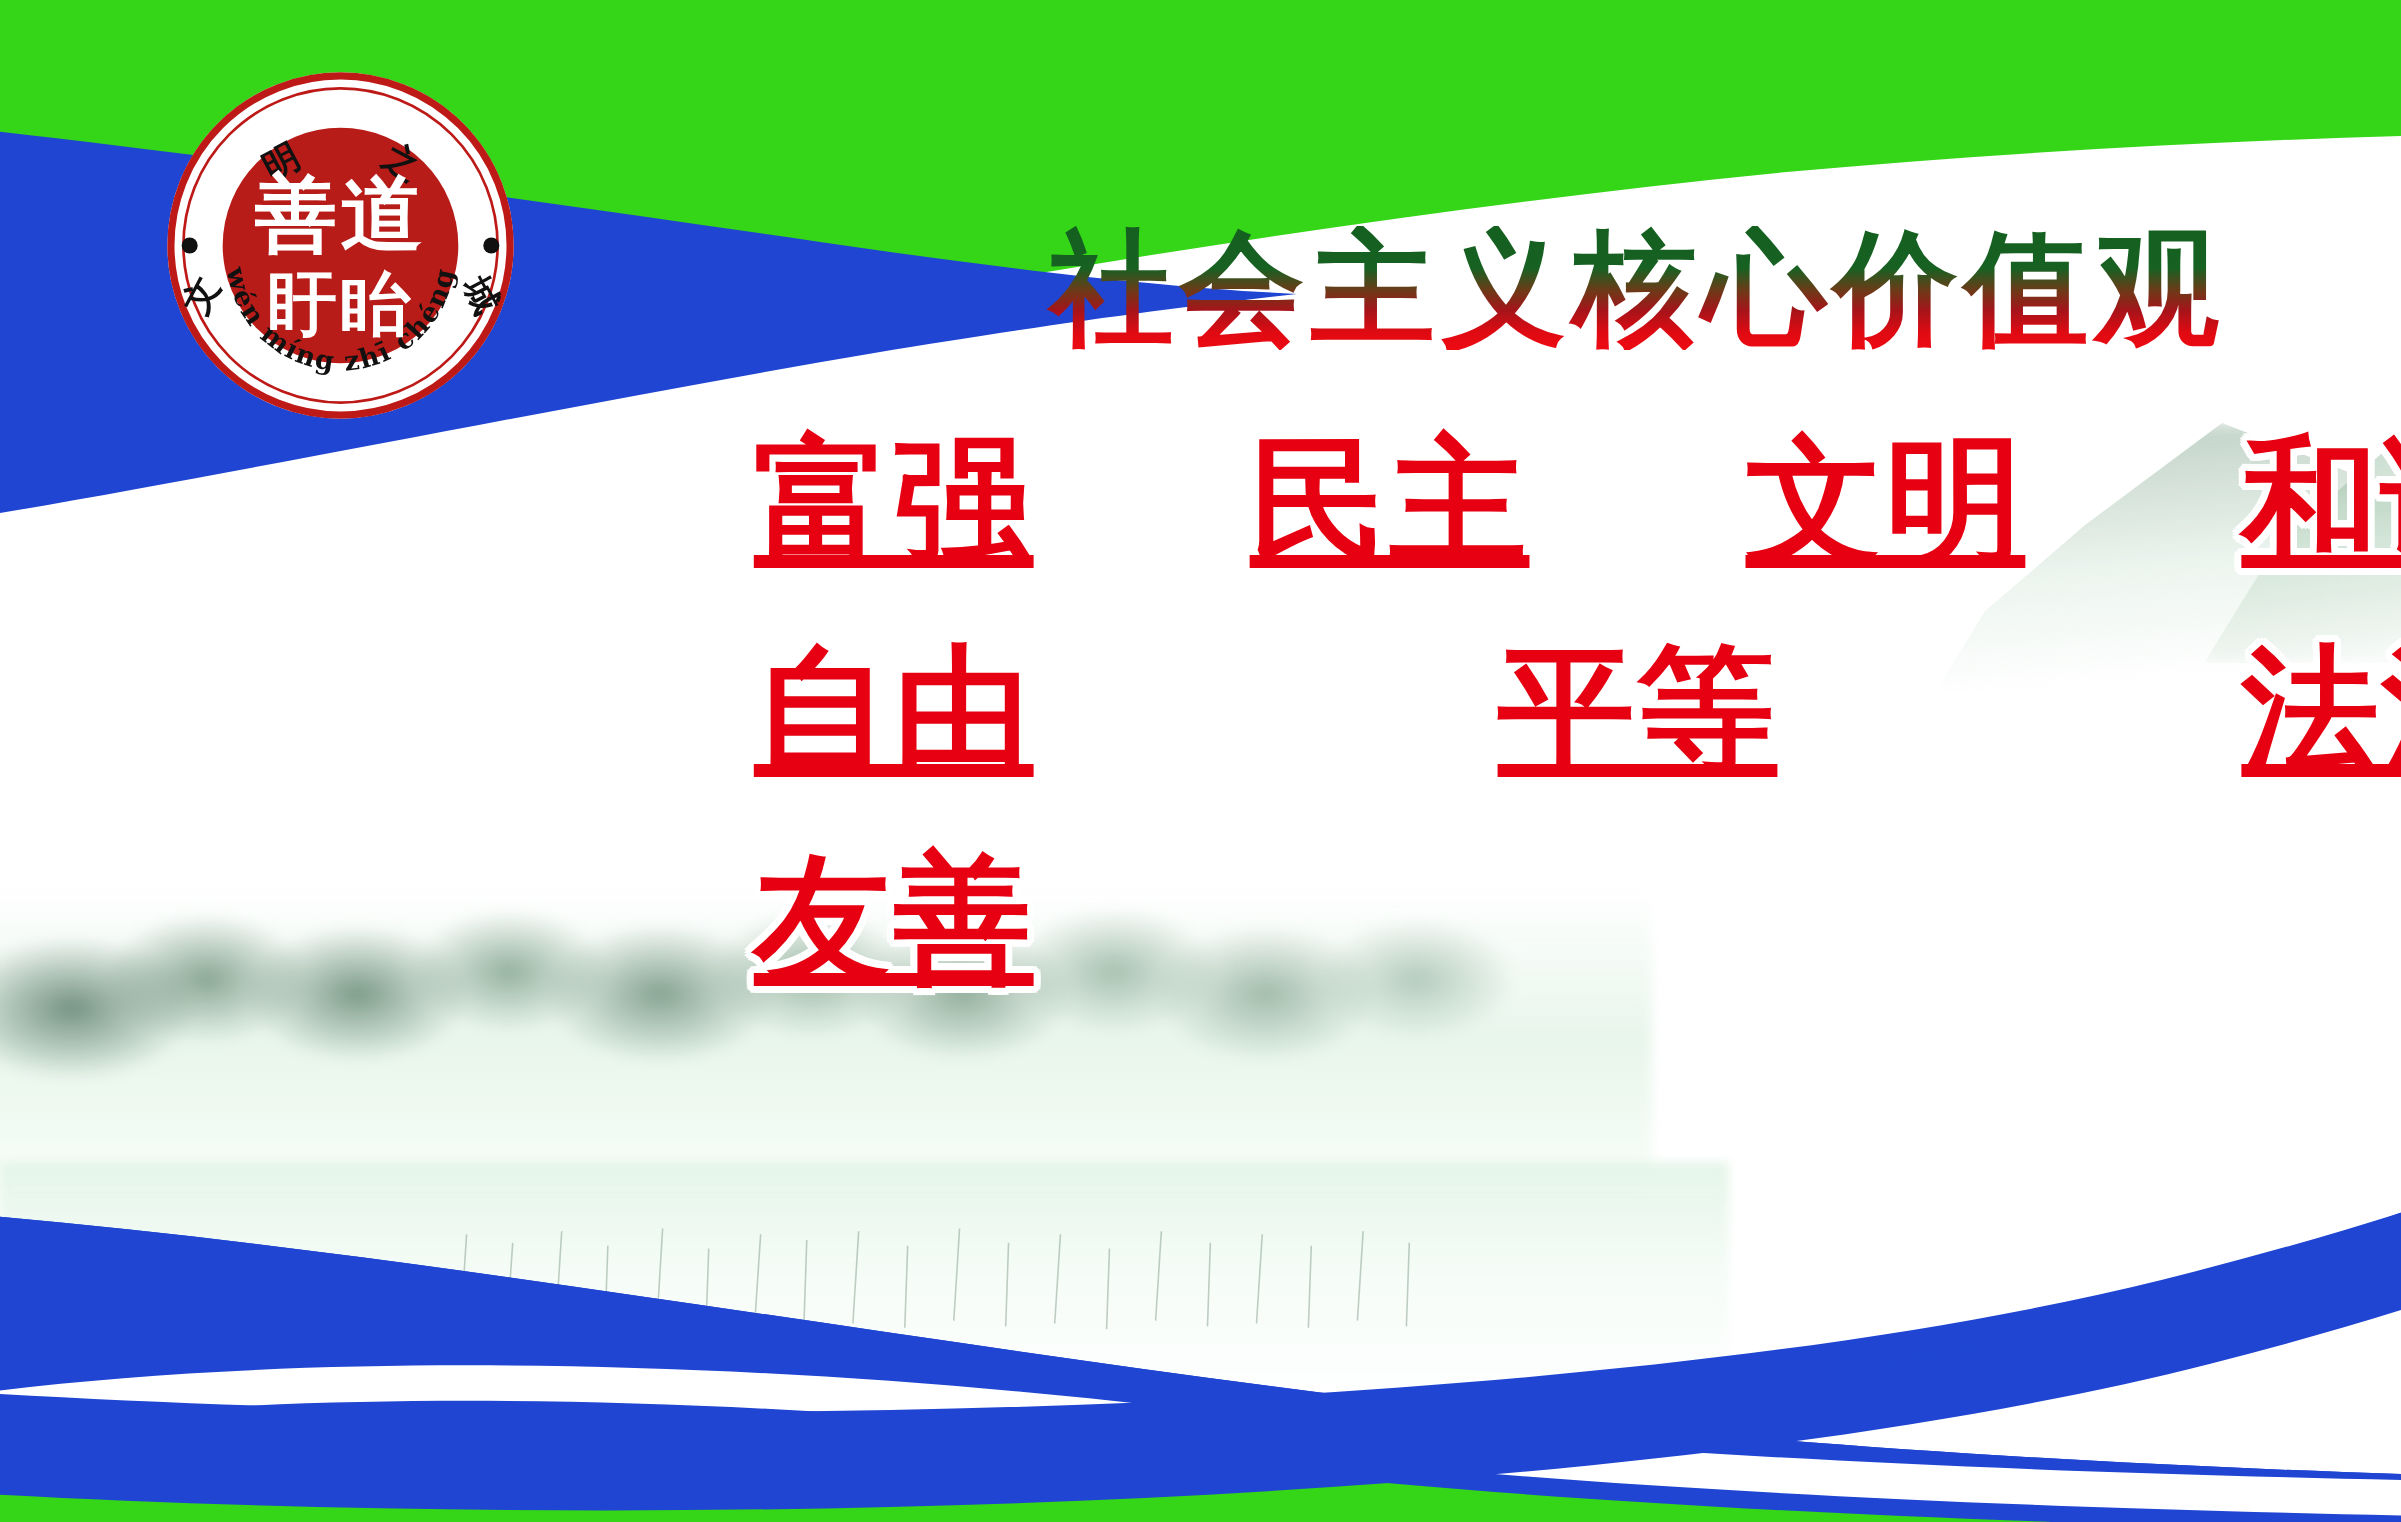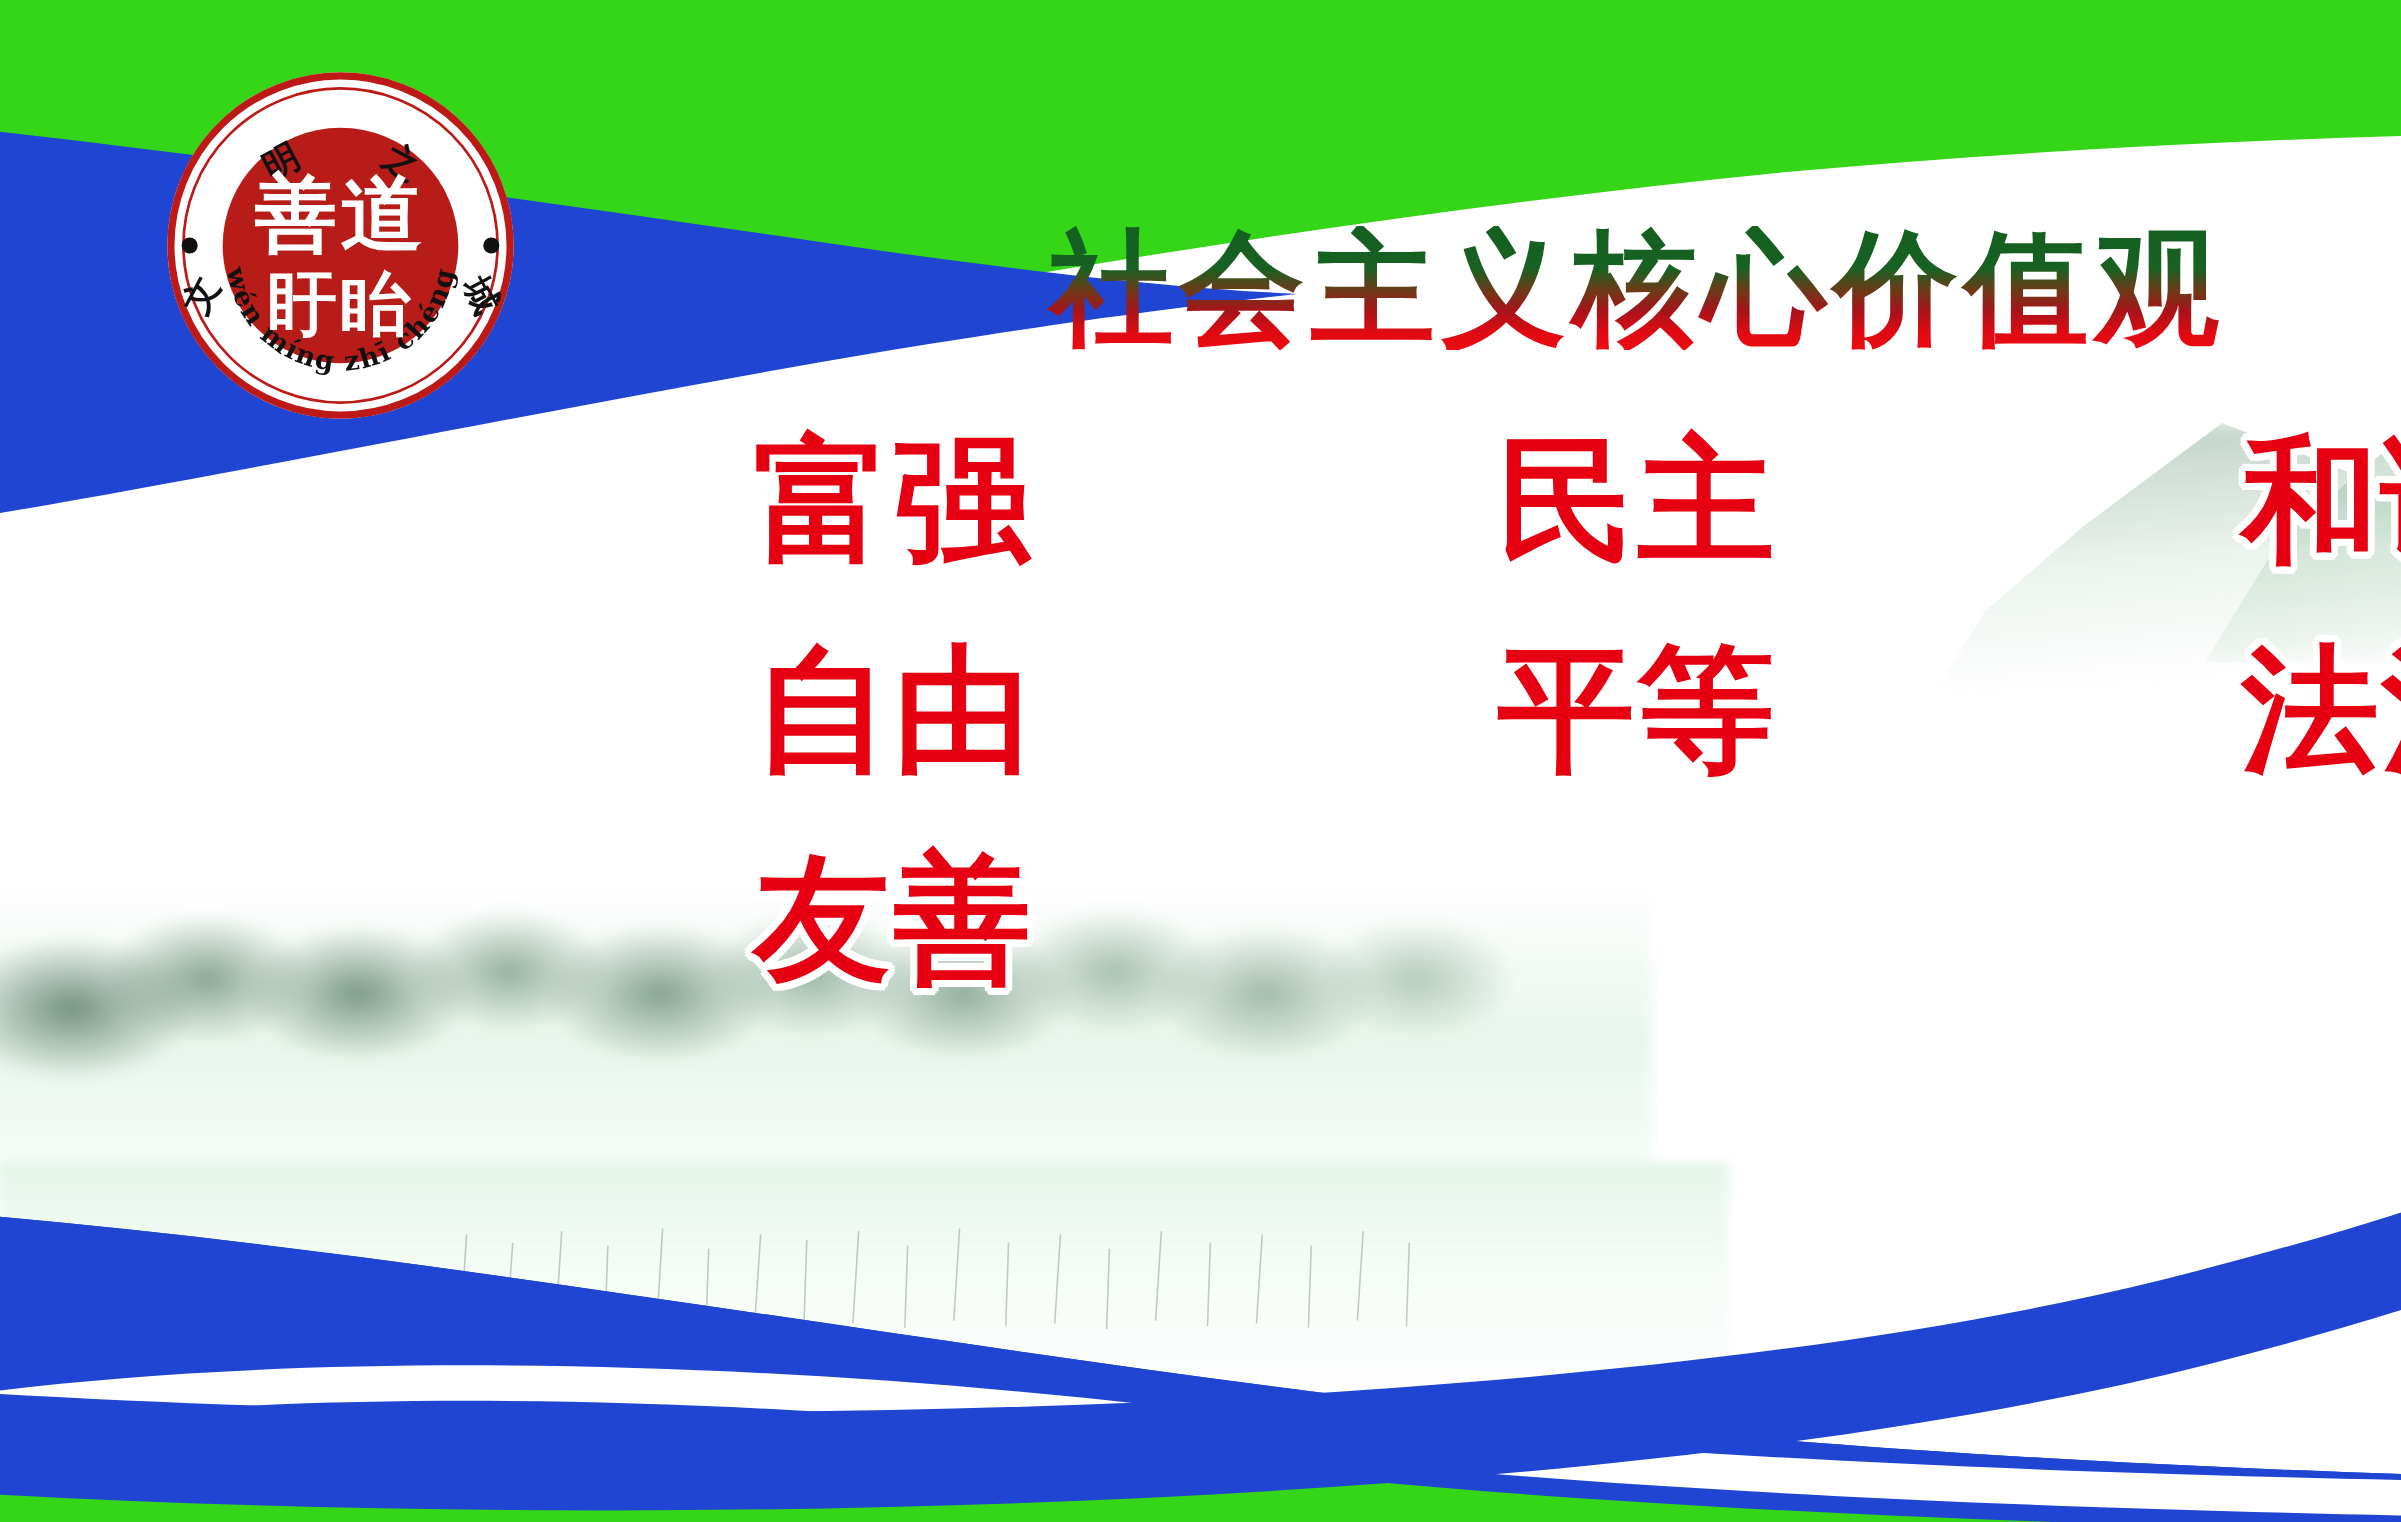--- a/index.html
+++ b/index.html
@@ -123,20 +123,21 @@
     font-size:137px;
     line-height:1.08;
     color:#e60012;
     letter-spacing:2.9px;
     white-space:nowrap;
     text-shadow:
       6.7px 0 0 #fff, -6.7px 0 0 #fff, 0 6.7px 0 #fff, 0 -6.7px 0 #fff,
       4.8px 4.8px 0 #fff, -4.8px 4.8px 0 #fff, 4.8px -4.8px 0 #fff, -4.8px -4.8px 0 #fff,
       6.7px 3.4px 0 #fff, -6.7px 3.4px 0 #fff, 6.7px -3.4px 0 #fff, -6.7px -3.4px 0 #fff,
       3.4px 6.7px 0 #fff, -3.4px 6.7px 0 #fff, 3.4px -6.7px 0 #fff, -3.4px -6.7px 0 #fff;
+    text-decoration: underline;
   }
 </style>
 </head>
 <body>
 
 <div id="poster">
 
   <div class="scene">
     <div class="mist-right"></div>
 
@@ -244,20 +245,21 @@
     </svg>
   </div>
 
   <div class="headline">社会主义核心价值观</div>
 
   <div class="values">
 
     <div class="value-row">
       <span class="value-word">富强</span>
       <span class="value-word">民主</span>
+      <span class="value-word">文明</span>
       <span class="value-word">和谐</span>
     </div>
 
     <div class="value-row">
       <span class="value-word">自由</span>
       <span class="value-word">平等</span>
       <span class="value-word">法治</span>
     </div>
 
     <div class="value-row">

